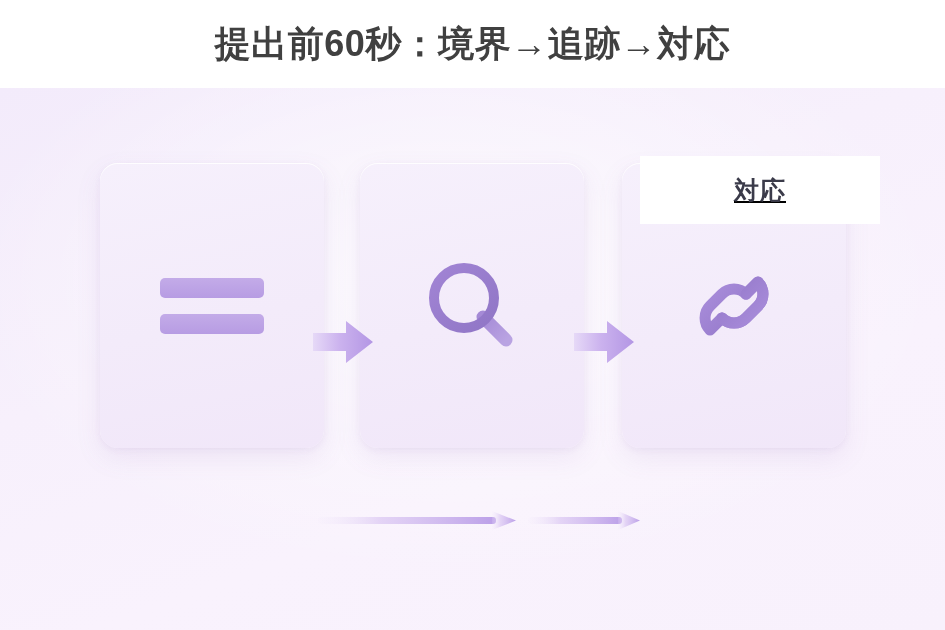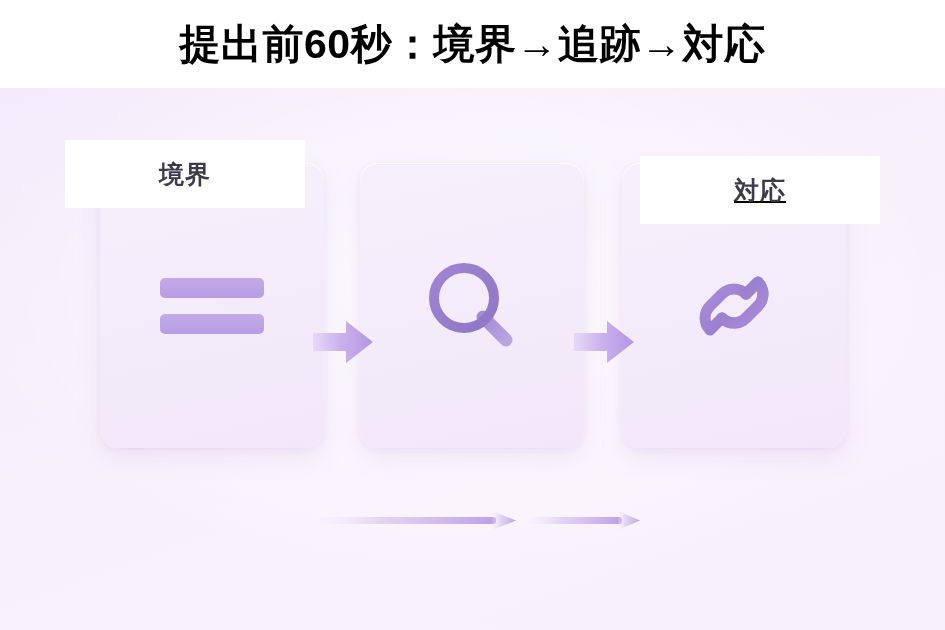--- a/index.html
+++ b/index.html
@@ -31,23 +31,23 @@
     top: 0;
     width: 945px;
     height: 88px;
     background: #ffffff;
     display: flex;
     align-items: center;
     justify-content: center;
     z-index: 6;
   }
   .header-title {
-    font-size: 41px;
+    font-size: 36px;
     font-weight: 700;
-    color: #000000;
+    color: #404040;
     letter-spacing: 0.5px;
     line-height: 1;
     white-space: nowrap;
   }
 
   
   .stage {
     position: absolute;
     left: 0;
     top: 88px;
@@ -248,23 +248,20 @@
             <stop offset="0%" stop-color="#f3ebfb" stop-opacity="0.15"></stop>
             <stop offset="35%" stop-color="#dcc9f3" stop-opacity="0.75"></stop>
             <stop offset="100%" stop-color="#bb9fe8" stop-opacity="1"></stop>
           </linearGradient>
         </defs>
         <rect x="0" y="11" width="94" height="7" rx="3" fill="url(#flowGrad2)"></rect>
         <path d="M90 5 L112 14.5 L90 24 Z" fill="url(#flowGrad2)"></path>
       </svg>
     </div>
 
-    <div class="label-box label-1">
-      <span class="label-text">境界</span>
-    </div>
 
 
     <div class="label-box label-3">
       <span class="label-text">対応</span>
     </div>
 
   </div>
 </div>
 
 </body></html>

